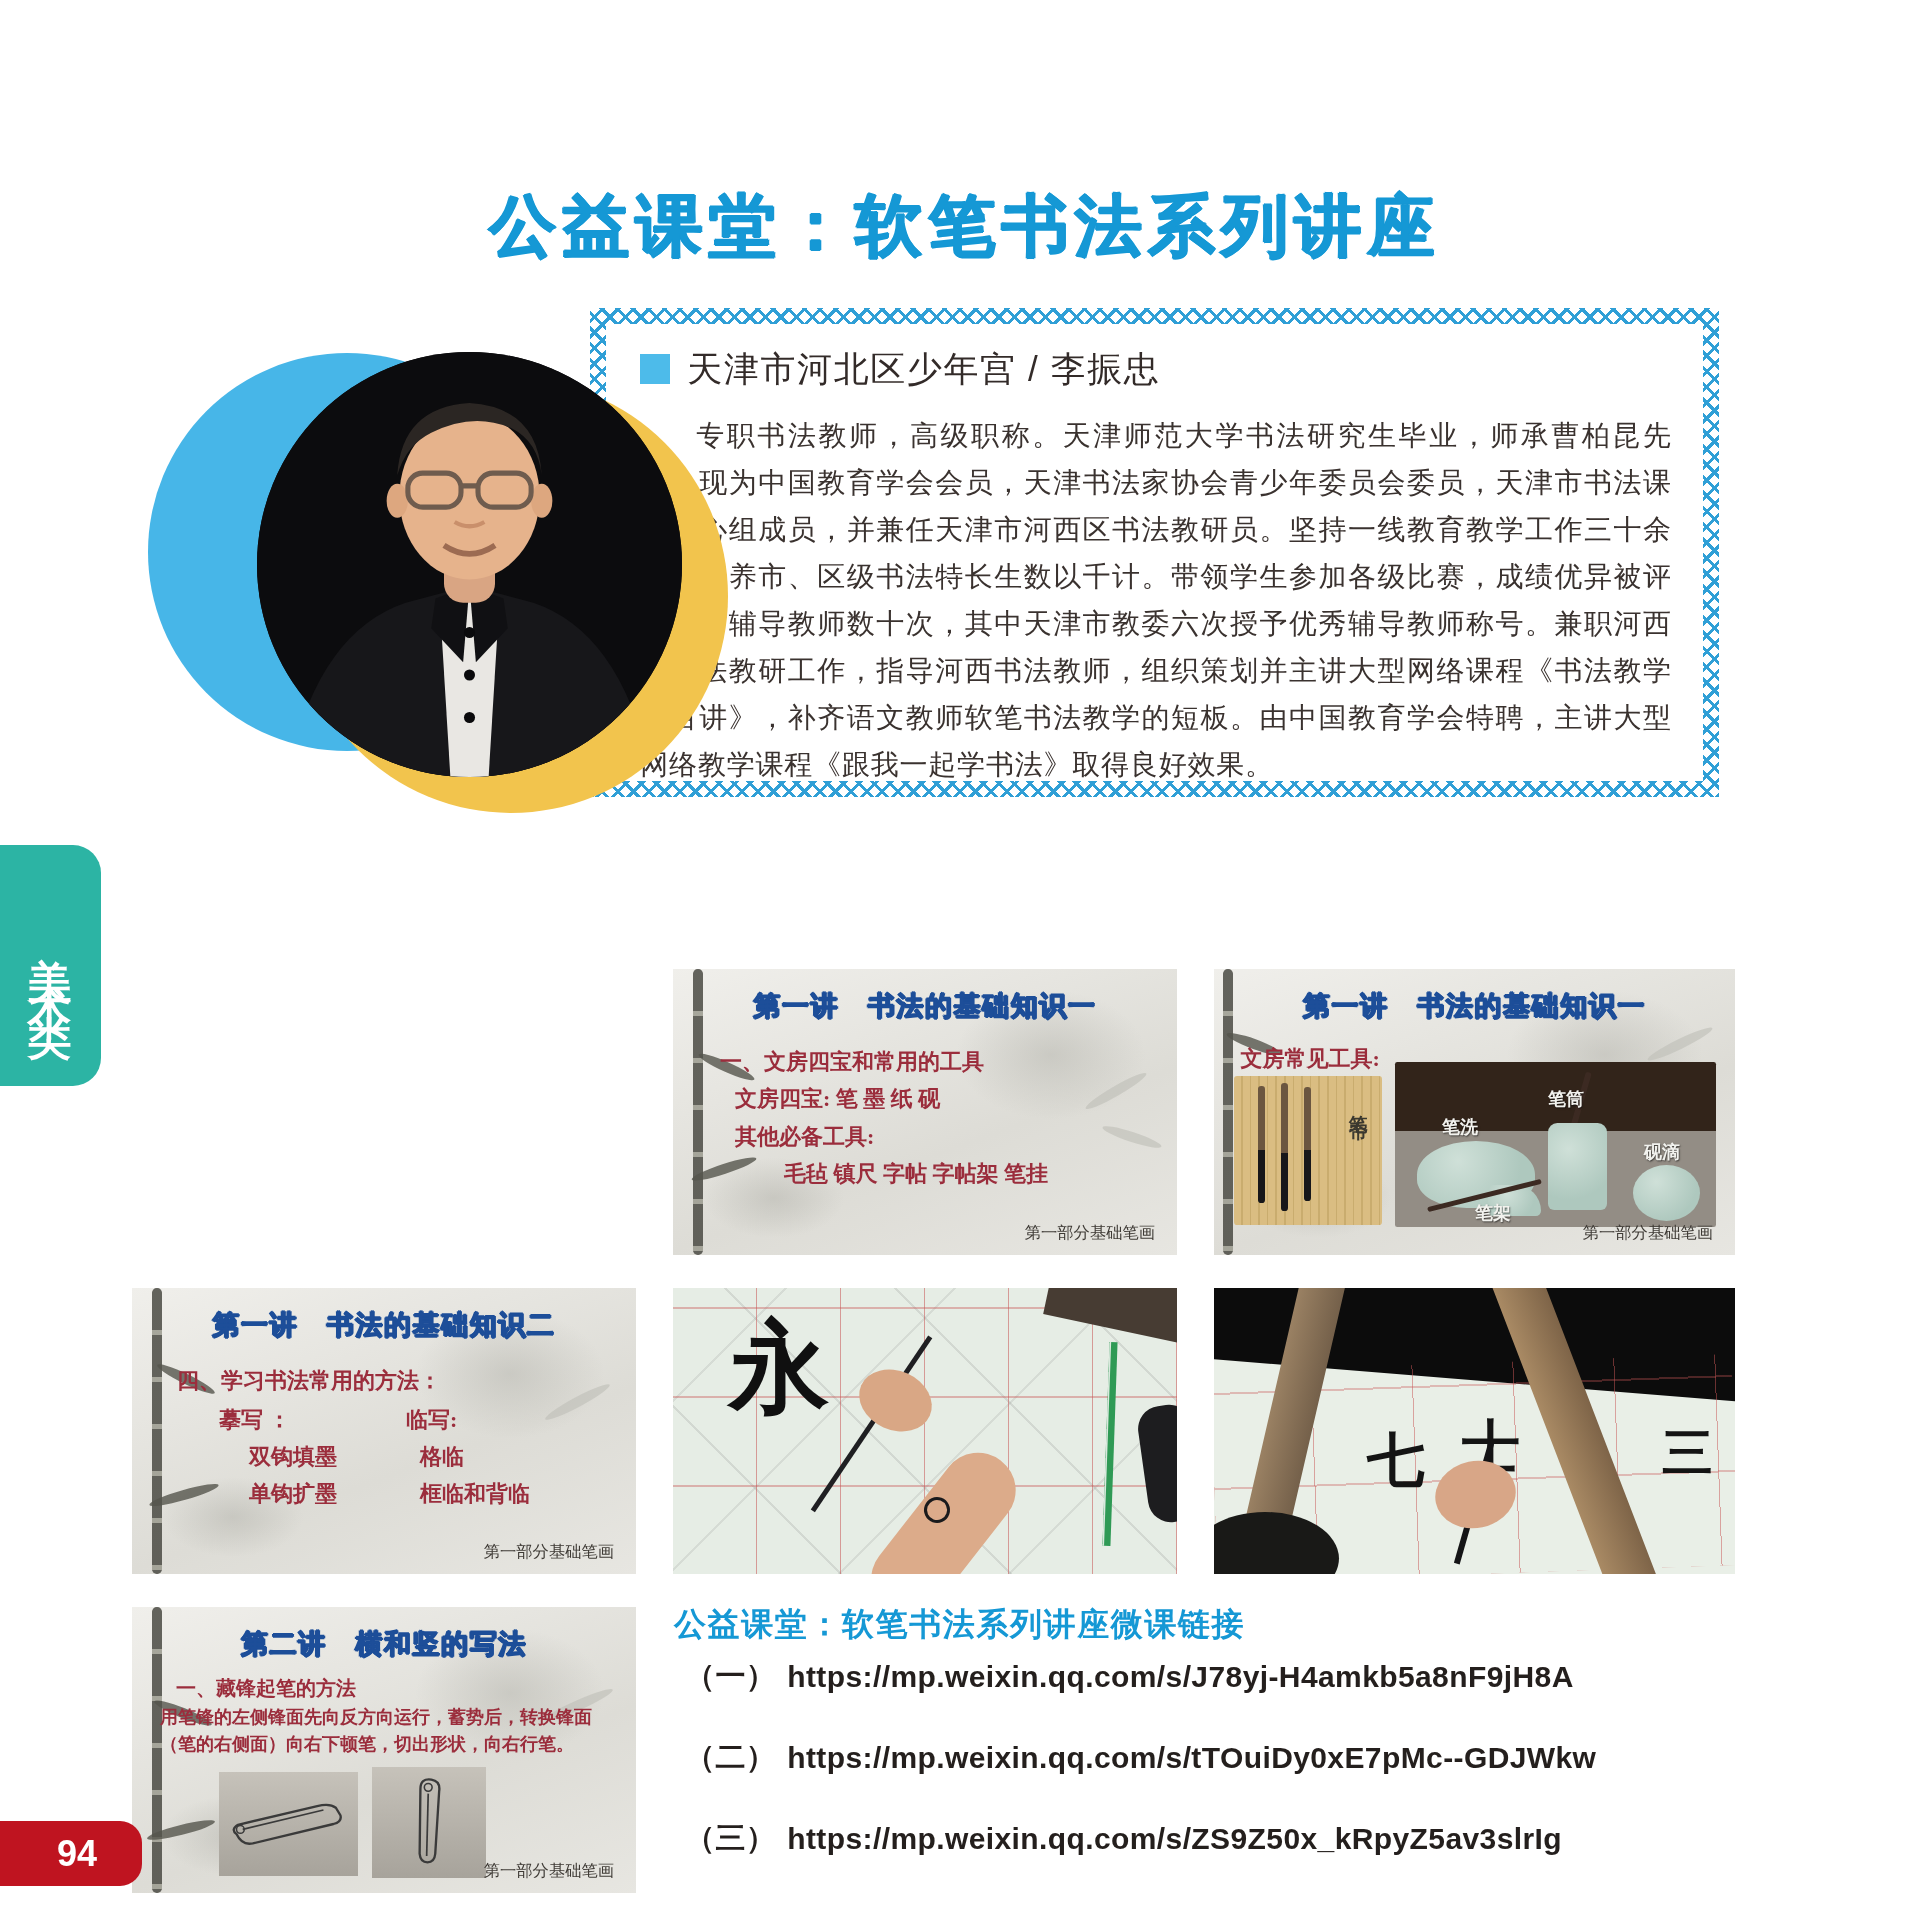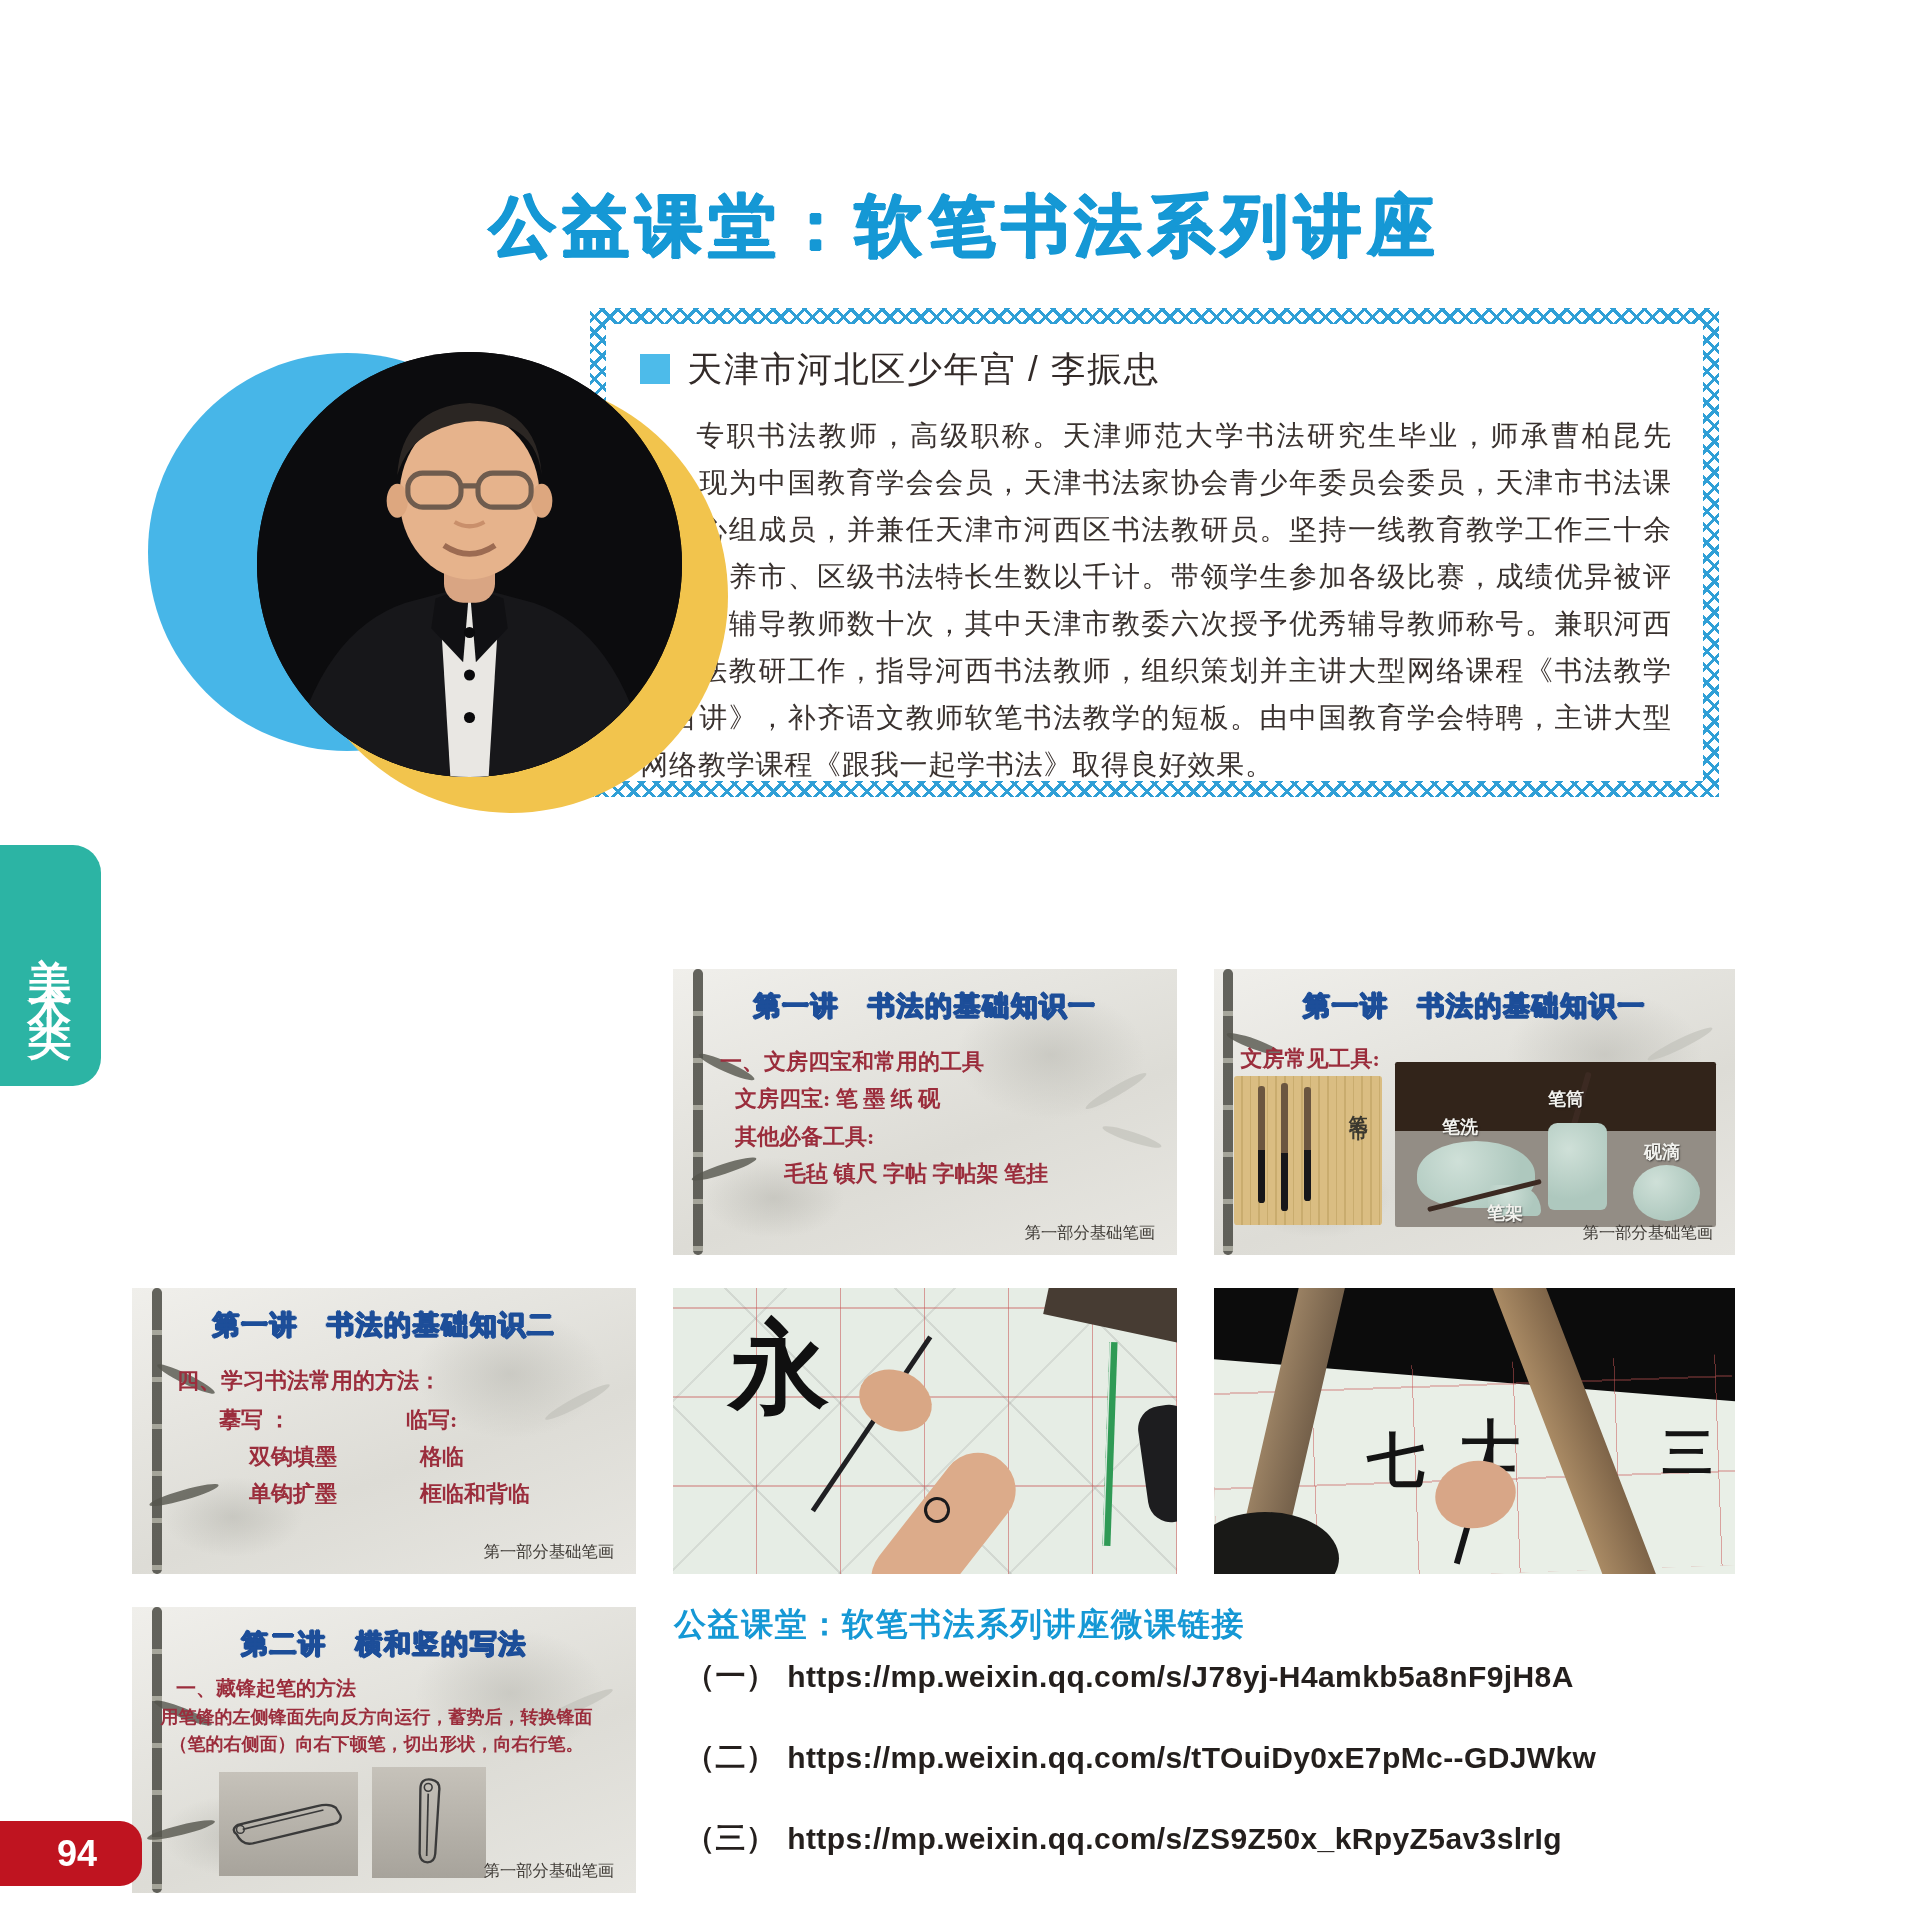--- a/index.html
+++ b/index.html
@@ -40,21 +40,21 @@
   .tab span{writing-mode:vertical-rl;color:#fff;font-size:44px;font-weight:700;letter-spacing:30px;}
 
   
   .thumb{position:absolute;width:504px;height:286px;overflow:hidden;background:#eae8e3;}
   .slide-bg{position:absolute;inset:0;
     background:radial-gradient(closest-side at 75% 30%,rgba(160,160,152,.35),transparent 75%),
                radial-gradient(closest-side at 20% 80%,rgba(150,150,142,.30),transparent 70%),
                linear-gradient(160deg,#f0efeb 0%,#dddcd6 60%,#e7e6e1 100%);}
   .slide-title{position:absolute;top:18.7px;left:0;right:0;text-align:center;
     font-size:27px;font-weight:800;color:#1d4e99;letter-spacing:1.6px;}
-  .slide-red{position:absolute;font-weight:700;color:#9b2d3c;font-family:"Liberation Serif",serif;text-align:center;}
+  .slide-red{position:absolute;font-weight:700;color:#9b2d3c;font-family:"Liberation Serif",serif;}
   .slide-caption{position:absolute;right:22px;bottom:11px;font-size:16.3px;color:#3e3a35;
     font-family:"Liberation Serif",serif;}
   .stalk{position:absolute;left:20px;top:0;bottom:0;width:10px;border-radius:4.7px;opacity:.85;
     background:repeating-linear-gradient(180deg,#4a4a43 0 42px,#9a9a8e 42px 47px);}
   .leaf{position:absolute;height:10px;border-radius:50%;background:#55554c;opacity:.8;}
   .leaf.light{background:#c2c2ba;opacity:.7;}
 
   
   .v-topline{position:absolute;left:40px;top:25px;font-size:15.6px;letter-spacing:0.8px;color:#4a413c;}
   .v-topline .red{color:#c03428;margin-right:1.6px;}
@@ -221,21 +221,21 @@
     <div class="tool-photo">
       <div class="celadon" style="left:22px;top:79px;width:118px;height:67px;border-radius:50% 50% 42% 42%;"></div>
       <div class="tbrush" style="left:181px;top:9.3px;width:6.2px;height:72px;transform:rotate(16deg);"></div>
       <div class="celadon" style="left:153px;top:61px;width:59px;height:87px;border-radius:9.3px 9.3px 6.2px 6.2px;"></div>
       <div class="celadon" style="left:238px;top:103px;width:67px;height:56px;border-radius:50%;"></div>
       <div class="celadon" style="left:93px;top:123px;width:53px;height:31px;border-radius:6.2px 31px 6.2px 6.2px;"></div>
       <div class="tbrush" style="left:31px;top:131px;width:117px;height:5.4px;transform:rotate(-14deg);"></div>
       <div class="tool-label" style="left:47px;top:53px;">笔洗</div>
       <div class="tool-label" style="left:153px;top:25px;">笔筒</div>
       <div class="tool-label" style="left:249px;top:78px;">砚滴</div>
-      <div class="tool-label" style="left:92px;top:139px;">笔架</div>
+      <div class="tool-label" style="left:80px;top:139px;">笔架</div>
     </div>
     <div class="slide-caption">第一部分基础笔画</div>
   </div>
 
   <div class="thumb" style="left:132px;top:1288px;">
     <div class="slide-bg"></div>
     <div class="stalk"></div>
     <div class="leaf" style="left:22px;top:86px;width:64px;transform:rotate(26deg);"></div>
     <div class="leaf" style="left:15.6px;top:202px;width:72px;transform:rotate(-16deg);"></div>
     <div class="leaf light" style="right:22px;top:109px;width:73px;transform:rotate(-28deg);"></div>

